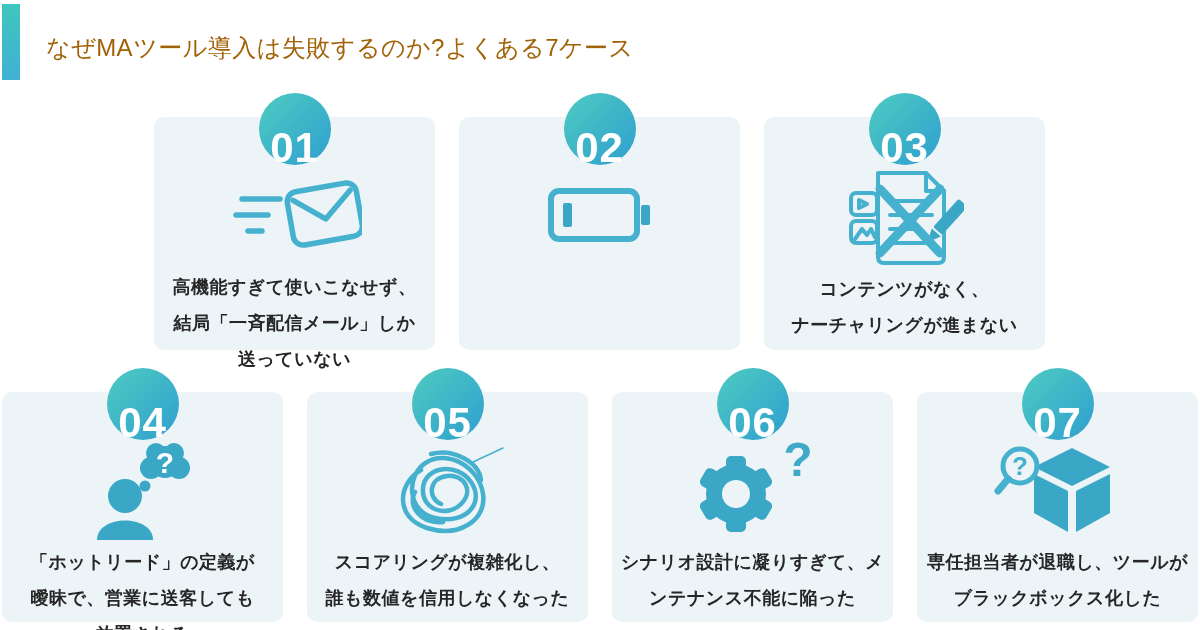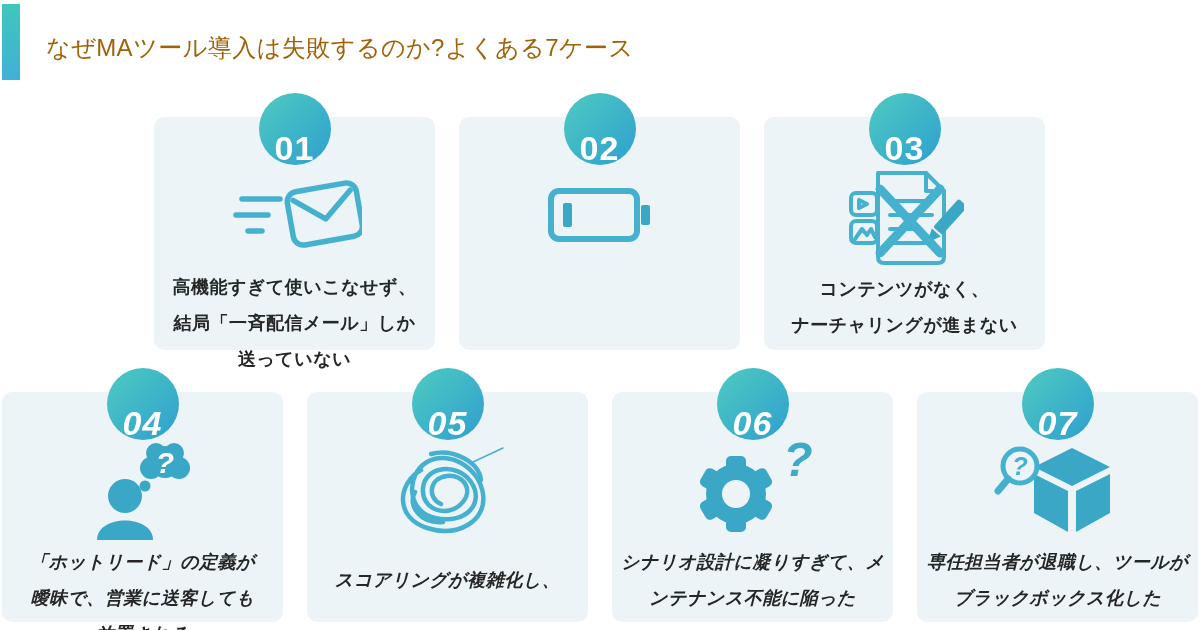--- a/index.html
+++ b/index.html
@@ -21,28 +21,28 @@
   .row{position:absolute;display:flex;gap:24px;}
   .row1{top:117px;left:154px;}
   .row2{top:392px;left:2px;}
   
   .card{
     position:relative;width:281px;border-radius:10px;background:#edf4f7;
     display:flex;flex-direction:column;align-items:center;
     box-sizing:border-box;padding:48px 10px 10px;
   }
   .row1 .card{height:233px;}
-  .row2 .card{height:230px;font-style:italic;}
+  .row2 .card{height:230px;}
   .badge{
     position:absolute;top:-24px;left:50%;transform:translateX(-50%);
     width:72px;height:72px;border-radius:50%;
     background:linear-gradient(135deg,#4ecbc0 0%,#2f9fd0 100%);
     display:flex;align-items:center;justify-content:center;
   }
-  .badge span{color:#ffffff;font-size:34px;font-weight:800;letter-spacing:1px;margin-top:38px;}
+  .badge span{color:#ffffff;font-size:42px;font-weight:800;letter-spacing:1px;margin-top:38px;}
   .iconbox{
     height:100px;display:flex;align-items:center;justify-content:center;flex:none;
   }
   .caption{
     flex:1;display:flex;flex-direction:column;align-items:center;justify-content:center;
     text-align:center;color:#262626;font-weight:700;font-size:18px;line-height:28px;
     letter-spacing:0.5px;
   }
   .caption .ln{display:block;white-space:nowrap;margin-top:8px;}
   svg{display:block;}
@@ -168,20 +168,21 @@
         <path class="stroke" stroke-width="1.5" d="M86 22 L116 8"></path>
         <g class="stroke" stroke-width="4.5">
           <path d="M34 30 C10 44 8 78 40 88 C72 98 100 80 96 54 C92 26 60 10 40 22 C18 35 20 72 48 78 C80 85 98 62 84 42 C70 22 38 26 36 48 C34 70 60 78 74 64 C88 50 76 34 60 36 C42 38 40 58 54 64"></path>
           <path d="M28 52 C20 66 34 84 56 82"></path>
           <path d="M44 14 C66 8 92 22 94 40"></path>
         </g>
       </svg>
     </div>
     <div class="caption">
       <span class="ln">スコアリングが複雑化し、</span>
+      <span class="ln">誰も数値を信用しなくなった</span>
     </div>
   </div>
 
   <div class="card">
     <div class="badge">
       <span>06</span>
     </div>
     <div class="iconbox">
       <svg width="130" height="100" viewBox="0 0 130 100">
         <g transform="translate(48,54)" class="fillc">

